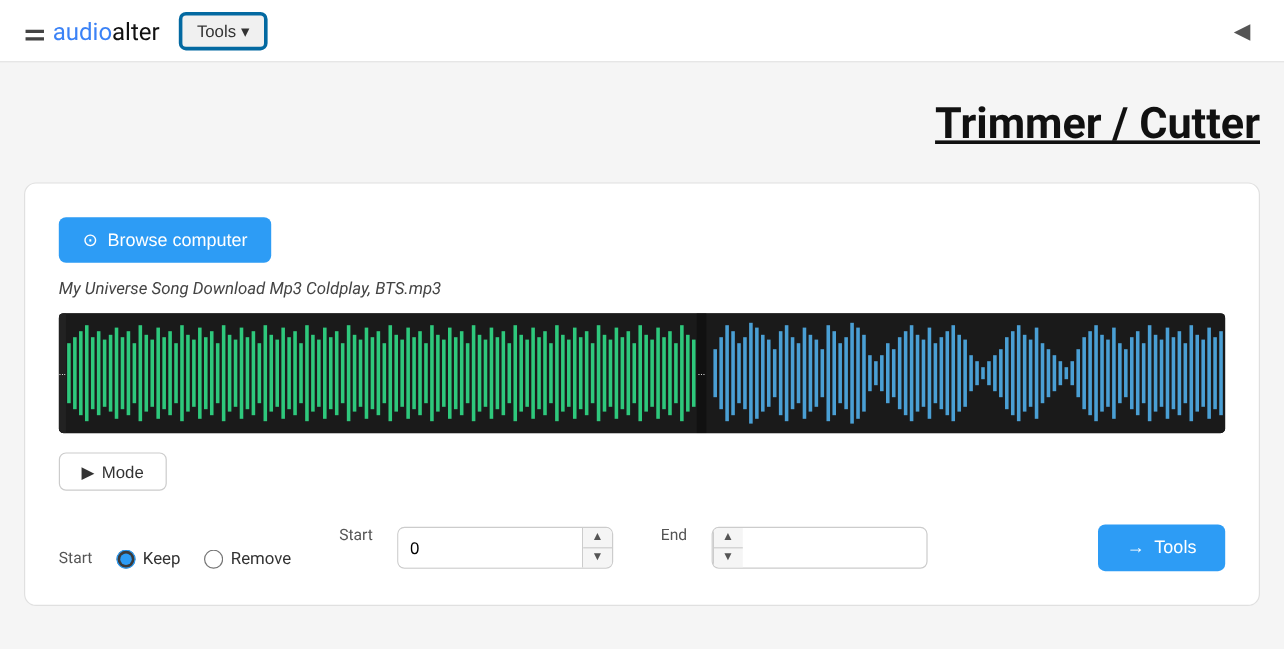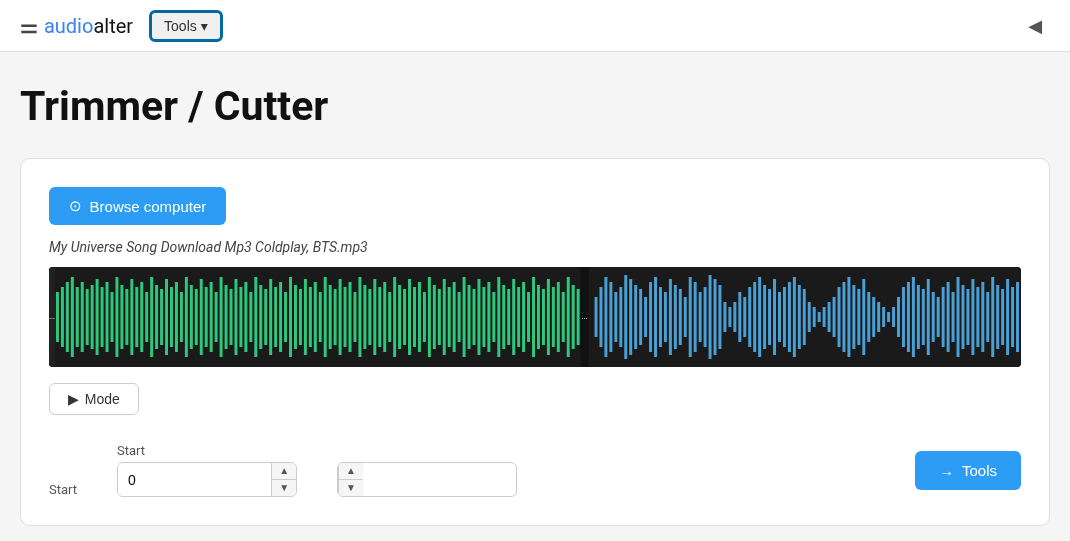--- a/index.html
+++ b/index.html
@@ -53,25 +53,26 @@
       border-radius: 4px;
     }
 
     
     .main {
       max-width: 1070px;
       margin: 0 auto;
       padding: 30px 20px;
     }
     .page-title {
-      text-align: left;
-      font-size: 41px;
+      text-align: right;
+      font-size: 36px;
       font-weight: 700;
       margin-bottom: 28px;
       color: #111;
+      text-decoration: underline;
     }
 
     
     .card {
       background: #fff;
       border: 1px solid #e0e0e0;
       border-radius: 10px;
       padding: 28px 28px 28px 28px;
     }
 
@@ -128,22 +129,21 @@
 
     
     .controls-row {
       display: flex;
       align-items: flex-end;
       gap: 40px;
       flex-wrap: wrap;
     }
     .control-group {
       display: flex;
-      flex-direction: column;
-      gap: 4px;
+      gap: 20px;
     }
     .control-label {
       font-size: 13px;
       color: #555;
     }
     .mode-options {
       display: flex;
       align-items: center;
       gap: 20px;
     }
@@ -477,34 +477,45 @@
       <span>▶</span>
       <span>Mode</span>
     </button>
 
     
     <div class="bottom-row">
 
       <div class="controls-row">
         <div class="control-group">
           <div class="control-label">Start</div>
+          <div class="mode-options">
+            <label class="radio-option">
+              <input type="radio" name="mode" checked="" style="">
+              <span>Keep</span>
+            </label>
+            <label class="radio-option">
+              <input type="radio" name="mode" style="">
+              <span>Remove</span>
+            </label>
+          </div>
         </div>
 
         <div class="control-group">
           <div class="control-label">Start</div>
           <div class="number-input-group">
             <input type="number" value="0" style="">
             <div class="spinner-btns">
               <button class="spinner-btn">▲</button>
               <button class="spinner-btn">▼</button>
             </div>
           </div>
         </div>
 
         <div class="control-group">
+          <div class="control-label">End</div>
           <div class="number-input-group">
             <div class="spinner-btns">
               <button class="spinner-btn">▲</button>
               <button class="spinner-btn">▼</button>
             </div>
           </div>
         </div>
       </div>
 
       <button class="submit-btn">

